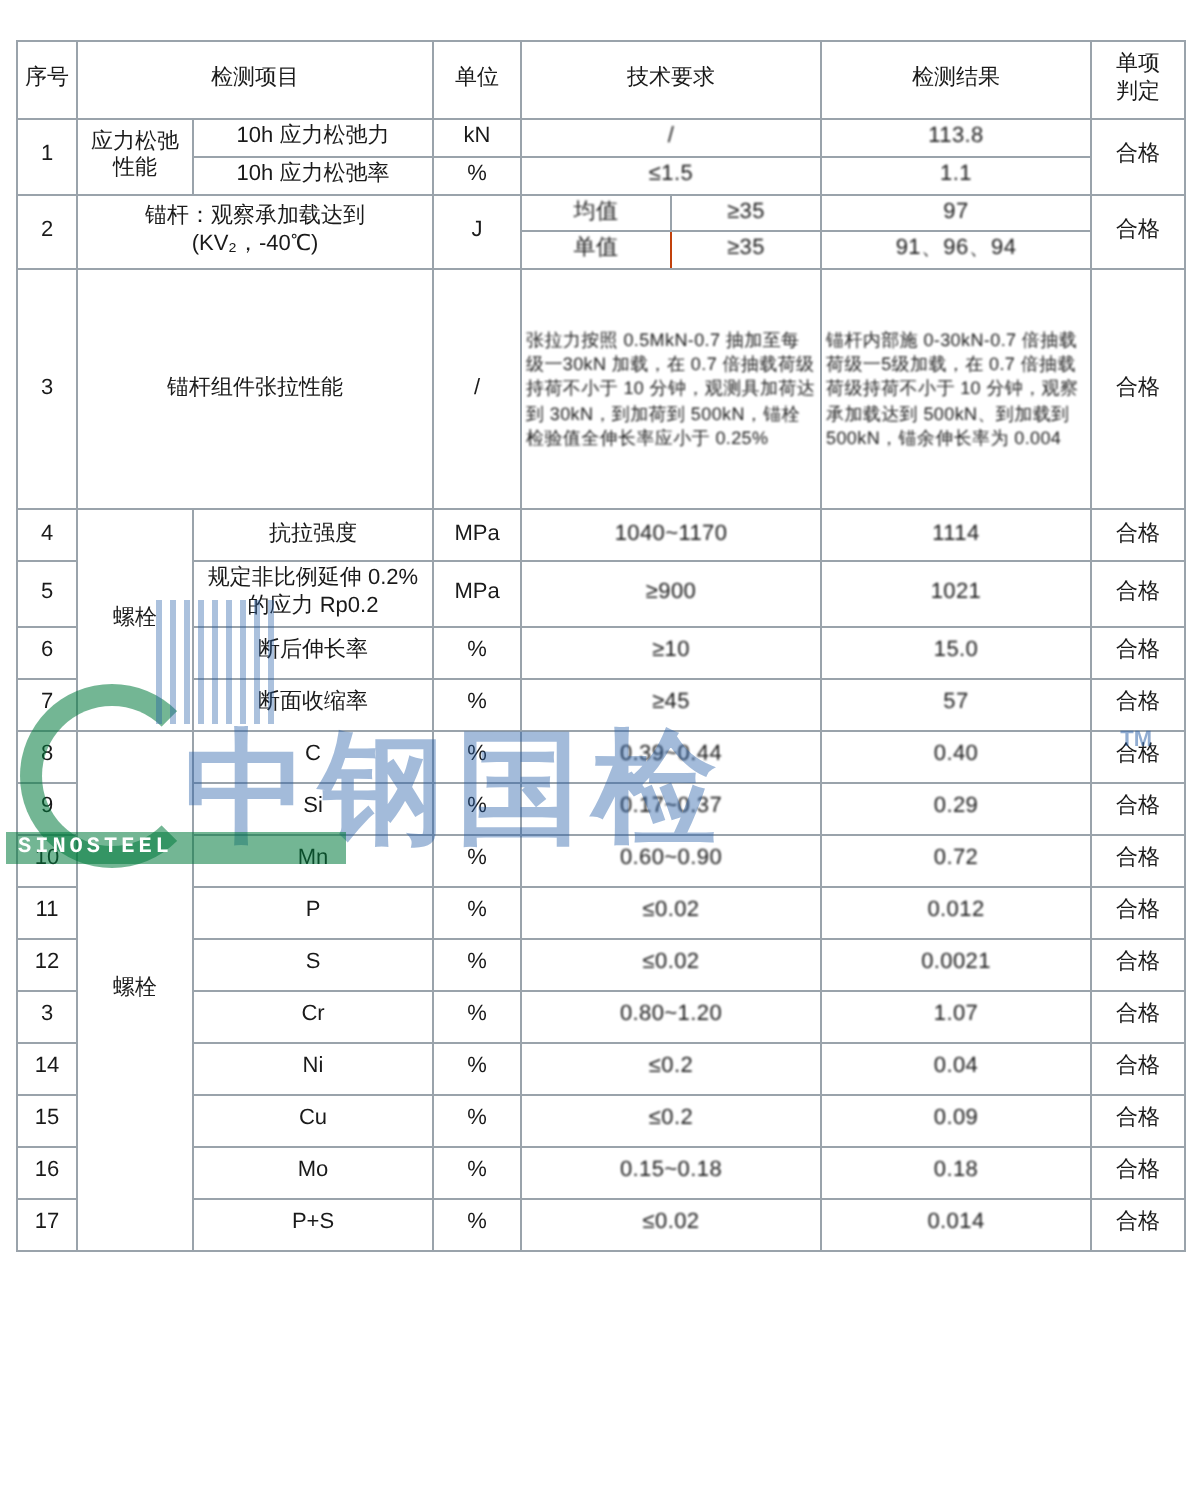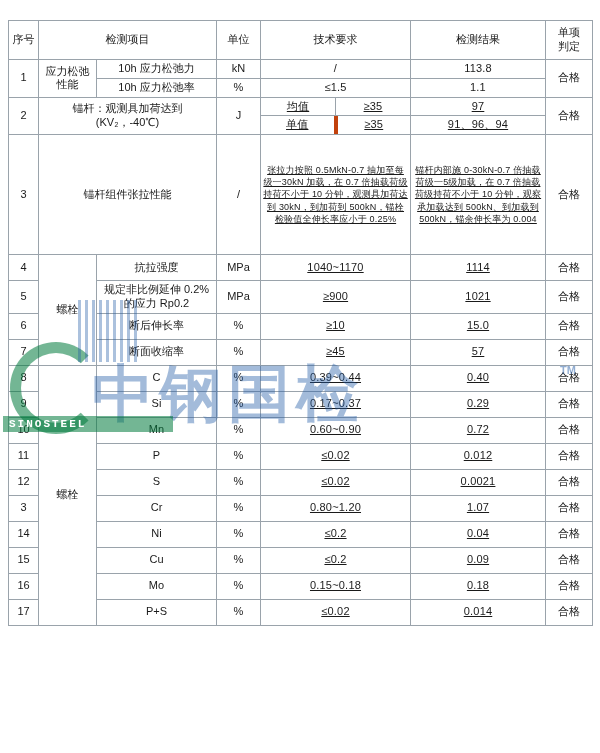--- a/index.html
+++ b/index.html
@@ -51,23 +51,23 @@
   .c-req     { width: 150px; }
   .c-res     { width: 135px; }
   .c-judge   { width: 47px; }
 
   
   .blur {
     color: #6f7f90;
     filter: blur(0.6px);
     letter-spacing: 0.2px;
   }
-  .shade { background: #f2f4f6; text-decoration: underline; }
+  .shade { background: #f2f4f6; }
   .tiny { font-size: 9.5px; line-height: 1.3; }
-  .reqblock { font-size: 9px; line-height: 1.35; text-align: center; display:block; }
+  .reqblock { font-size: 9px; line-height: 1.35; text-align: left; display:block; }
   .sub-table {
     width: 100%;
     border-collapse: collapse;
   }
   .sub-table td {
     border: 1px solid #9aa3ab;
     font-size: 11px;
     padding: 3px 2px;
   }
 
@@ -188,21 +188,21 @@
       <tr>
         <td class="tiny">10h 应力松弛率</td>
         <td>%</td>
         <td class="blur">≤1.5</td>
         <td class="blur">1.1</td>
       </tr>
 
       <tr>
         <td rowspan="2">2</td>
         <td rowspan="2" colspan="2" class="tiny">
-          <div>锚杆：观测具加荷达到</div>
+          <div>锚杆：观察承加载达到</div>
           <div>(KV₂，-40℃)</div>
         </td>
         <td rowspan="2">J</td>
         <td class="shade" style="padding:0">
           <table class="sub-table">
             <tbody>
                 <tr>
               <td style="border:none;border-right:1px solid #9aa3ab;width:50%" class="blur">均值</td>
               <td style="border:none;width:50%" class="blur">≥35</td>
             </tr>
@@ -210,21 +210,21 @@
             </table>
         </td>
         <td class="shade blur">97</td>
         <td rowspan="2">合格</td>
       </tr>
       <tr>
         <td class="shade" style="padding:0">
           <table class="sub-table">
             <tbody>
                 <tr>
-              <td style="border:none;border-right:4px solid #c2410c;width:50%" class="blur">单值</td>
+              <td style="border:none;border-right:1px solid #c2410c;width:50%" class="blur">单值</td>
               <td style="border:none;width:50%" class="blur">≥35</td>
             </tr>
           </tbody>
             </table>
         </td>
         <td class="shade blur">91、96、94</td>
       </tr>
 
       <tr style="height:120px">
         <td>3</td>

